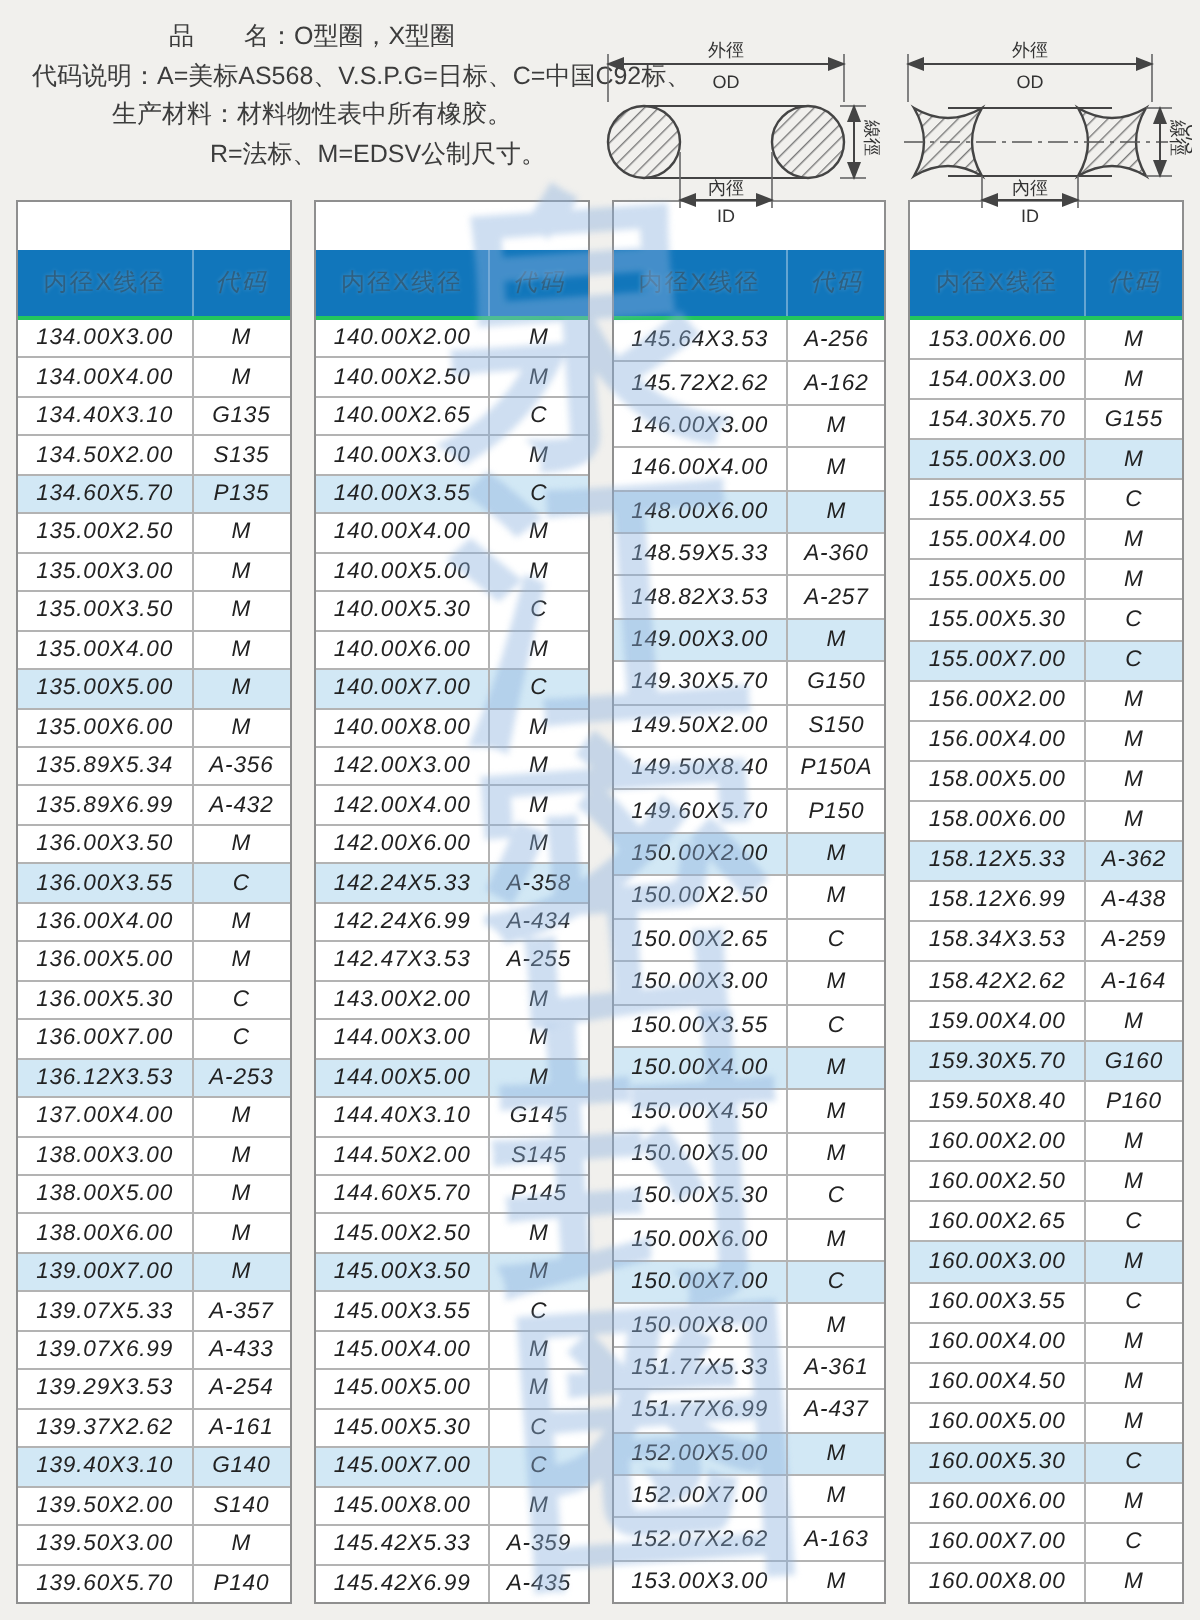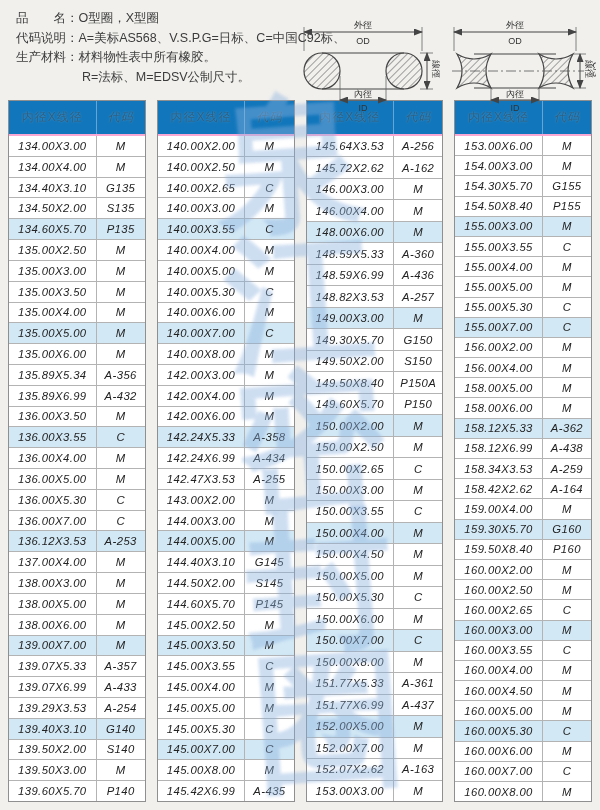--- a/index.html
+++ b/index.html
@@ -4,30 +4,30 @@
 <style>
   html,body{margin:0;padding:0;}
   body{
     width:600px;height:810px;position:relative;overflow:hidden;
     background:#f1f0ed;
     font-family:"Liberation Sans","DejaVu Sans",sans-serif;
     -webkit-font-smoothing:antialiased;
   }
   
   .info{position:absolute;top:9px;left:16px;width:280px;font-size:12.5px;color:#3c3c3c;line-height:19.5px;z-index:2;}
-  .info .row{white-space:nowrap;}
+  .info .row{white-space:nowrap;text-align:center;}
   .info .indent{padding-left:66px;}
   
   .diagrams{position:absolute;top:18px;left:294px;display:flex;gap:4px;z-index:2;}
   .diagrams svg{display:block;}
   .diagrams text{font-size:9px;fill:#333;font-family:"Liberation Sans","DejaVu Sans",sans-serif;}
   
   .tables{position:absolute;left:8px;top:100px;width:584px;bottom:8px;display:flex;gap:11px;z-index:1;}
   .subtable{flex:1;display:flex;flex-direction:column;background:#ffffff;border:1px solid #8f8f8f;}
-  .thead{height:33px;flex:0 0 33px;background:var(--header-bg,#1176bb);display:flex;border-bottom:2px solid #f9a8d4;}
+  .thead{height:33px;flex:0 0 33px;background:var(--header-bg,#1176bb);display:flex;border-bottom:2px solid #22c55e;margin-top:24px;}
   .th{display:flex;align-items:center;justify-content:center;color:#2e5f80;font-size:12px;letter-spacing:1px;
       text-shadow:0 0 2px rgba(255,255,255,.25);}
   .th.size{flex:1.8;}
   .th.code{flex:1;border-left:1px solid rgba(255,255,255,.35);font-style:italic;}
   .tbody{flex:1;display:flex;flex-direction:column;font-style:italic;}
   .trow{flex:1;display:flex;}
   .trow + .trow{border-top:1px solid #b3b3b3;}
   .trow.hl{background:var(--hl-bg,#d2e8f5);}
   .cell{display:flex;align-items:center;justify-content:center;font-size:11.3px;color:#222;letter-spacing:.4px;}
   .cell.size{flex:1.8;border-right:1px solid #b3b3b3;}
@@ -224,20 +224,24 @@
           <div class="cell code">A-357</div>
         </div>
         <div class="trow">
           <div class="cell size">139.07X6.99</div>
           <div class="cell code">A-433</div>
         </div>
         <div class="trow">
           <div class="cell size">139.29X3.53</div>
           <div class="cell code">A-254</div>
         </div>
+        <div class="trow">
+          <div class="cell size">139.37X2.62</div>
+          <div class="cell code">A-161</div>
+        </div>
         <div class="trow hl">
           <div class="cell size">139.40X3.10</div>
           <div class="cell code">G140</div>
         </div>
         <div class="trow">
           <div class="cell size">139.50X2.00</div>
           <div class="cell code">S140</div>
         </div>
         <div class="trow">
           <div class="cell size">139.50X3.00</div>
@@ -373,20 +377,24 @@
         </div>
         <div class="trow hl">
           <div class="cell size">145.00X7.00</div>
           <div class="cell code">C</div>
         </div>
         <div class="trow">
           <div class="cell size">145.00X8.00</div>
           <div class="cell code">M</div>
         </div>
         <div class="trow">
+          <div class="cell size">145.42X5.33</div>
+          <div class="cell code">A-359</div>
+        </div>
+        <div class="trow">
           <div class="cell size">145.42X6.99</div>
           <div class="cell code">A-435</div>
         </div>
       </div>
   </div>
   <div class="subtable">
     <div class="thead">
       <div class="th size">内径X线径</div>
       <div class="th code">代码</div>
     </div>
@@ -409,24 +417,20 @@
         </div>
         <div class="trow hl">
           <div class="cell size">148.00X6.00</div>
           <div class="cell code">M</div>
         </div>
         <div class="trow">
           <div class="cell size">148.59X5.33</div>
           <div class="cell code">A-360</div>
         </div>
         <div class="trow">
-          <div class="cell size">148.59X6.99</div>
-          <div class="cell code">A-436</div>
-        </div>
-        <div class="trow">
           <div class="cell size">148.82X3.53</div>
           <div class="cell code">A-257</div>
         </div>
         <div class="trow hl">
           <div class="cell size">149.00X3.00</div>
           <div class="cell code">M</div>
         </div>
         <div class="trow">
           <div class="cell size">149.30X5.70</div>
           <div class="cell code">G150</div>
@@ -527,24 +531,20 @@
           <div class="cell size">153.00X6.00</div>
           <div class="cell code">M</div>
         </div>
         <div class="trow">
           <div class="cell size">154.00X3.00</div>
           <div class="cell code">M</div>
         </div>
         <div class="trow">
           <div class="cell size">154.30X5.70</div>
           <div class="cell code">G155</div>
-        </div>
-        <div class="trow">
-          <div class="cell size">154.50X8.40</div>
-          <div class="cell code">P155</div>
         </div>
         <div class="trow hl">
           <div class="cell size">155.00X3.00</div>
           <div class="cell code">M</div>
         </div>
         <div class="trow">
           <div class="cell size">155.00X3.55</div>
           <div class="cell code">C</div>
         </div>
         <div class="trow">

